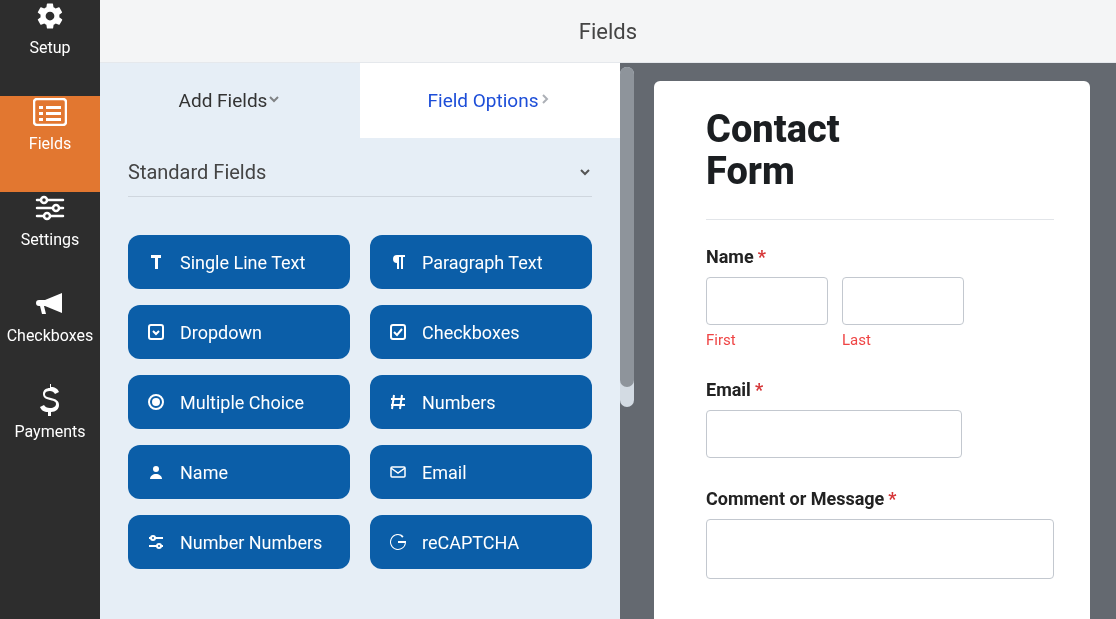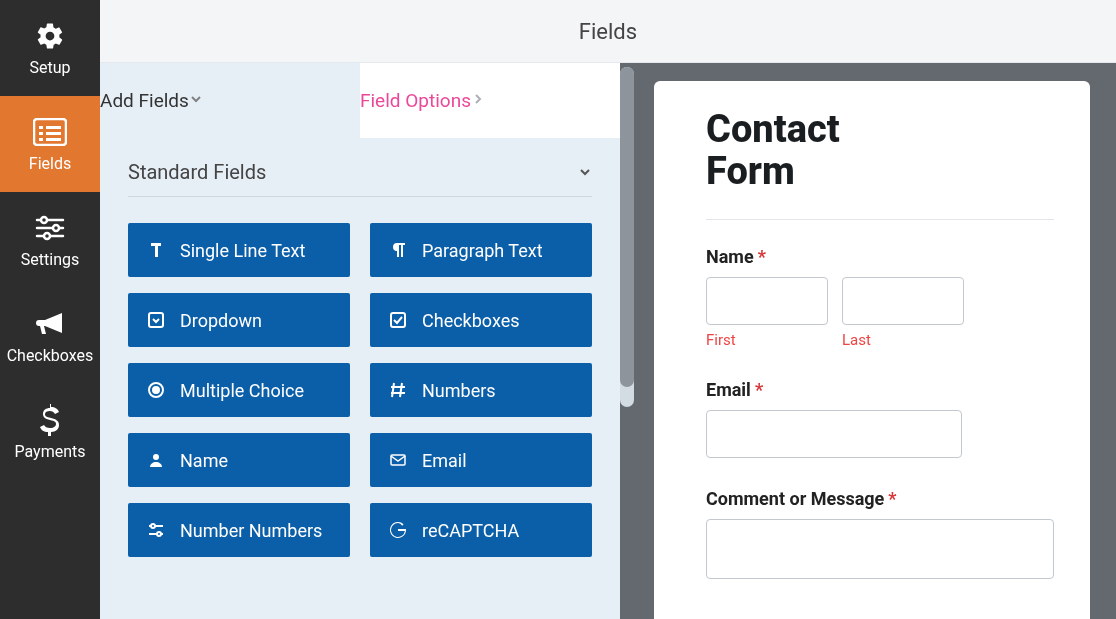--- a/index.html
+++ b/index.html
@@ -1,44 +1,44 @@
 <!DOCTYPE html>
 <html><head>
 <meta charset="utf-8">
 <style>
   * { box-sizing: border-box; margin: 0; padding: 0; }
   html, body { width: 1116px; height: 619px; font-family: -apple-system, BlinkMacSystemFont, "Segoe UI", Roboto, Helvetica, Arial, sans-serif; overflow: hidden; }
   .app { display: flex; width: 100%; height: 100%; }
 
   
   .sidebar { width: 100px; background: #2d2d2d; display: flex; flex-direction: column; }
-  .side-item { display: flex; flex-direction: column; align-items: center; justify-content: center; height: 96px; color: #fff; cursor: pointer; }
+  .side-item { display: flex; flex-direction: column; align-items: center; justify-content: flex-start; height: 96px; color: #fff; cursor: pointer; }
   .side-item.active { background: #e27730; }
   .side-item .icon { height: 32px; display: flex; align-items: center; justify-content: center; margin-bottom: 6px; }
   .side-item .label { font-size: 16px; }
 
   
   .main { flex: 1; display: flex; flex-direction: column; background: #ebf0f5; }
   .header { height: 63px; display: flex; align-items: center; justify-content: center; background: #f4f5f6; border-bottom: 1px solid #e5e8ec; font-size: 22px; color: #444; }
 
   .content { flex: 1; display: flex; position: relative; }
 
   
   .builder { width: 528px; background: #e6eef6; display: flex; flex-direction: column; border-right: 8px solid #646970;}
   .tabs { display: flex; height: 75px; }
-  .tab { flex: 1; display: flex; align-items: center; gap: 0; font-size: 19px; cursor: pointer; }
+  .tab { flex: 1; display: flex; align-items: center; justify-content: center; gap: 0; font-size: 19px; cursor: pointer; }
   .tab.active { background: #e6eef6; color: #333; }
-  .tab.inactive { background: #ffffff; color: #ec4899; }
+  .tab.inactive { background: #ffffff; color: #1d4ed8; }
   .chev { font-size: 14px; opacity: .7; }
 
-  .section { padding: 22px 28px 2px 28px; }
+  .section { padding: 22px 28px 14px 28px; }
   .section-head { display: flex; align-items: center; justify-content: space-between; color: #444; font-size: 20px; padding-bottom: 12px; border-bottom: 1px solid #cfd6de; margin-bottom: 24px; }
 
   .field-grid { display: grid; grid-template-columns: 1fr 1fr; gap: 16px 20px; padding: 0 28px 28px 28px; }
-  .field-btn { background: #0b5ea8; color: #fff; height: 54px; border-radius: 2px; display: flex; align-items: center; gap: 14px; padding: 0 18px; font-size: 18px; cursor: pointer; }
+  .field-btn { background: #0b5ea8; color: #fff; height: 54px; border-radius: 12px; display: flex; align-items: center; gap: 14px; padding: 0 18px; font-size: 18px; cursor: pointer; }
   .field-btn .fi { width: 20px; height: 20px; display: flex; align-items: center; justify-content: center; }
 
   
   .scroll-track { position: absolute; left: 520px; top: 4px; width: 14px; height: 340px; background: #d3dbe3; border-radius: 7px; }
   .scroll-thumb { position: absolute; left: 520px; top: 4px; width: 14px; height: 320px; background: #8e949b; border-radius: 7px; }
 
   
   .preview-wrap { flex: 1; background: #646970; padding: 18px 26px 0 26px; }
   .preview { background: #fff; border-radius: 6px 6px 0 0; height: 100%; padding: 28px 36px 0 52px; }
   .preview h1 { font-size: 38px; font-weight: 800; line-height: 1.1; color: #1b1e21; margin-bottom: 26px; }

